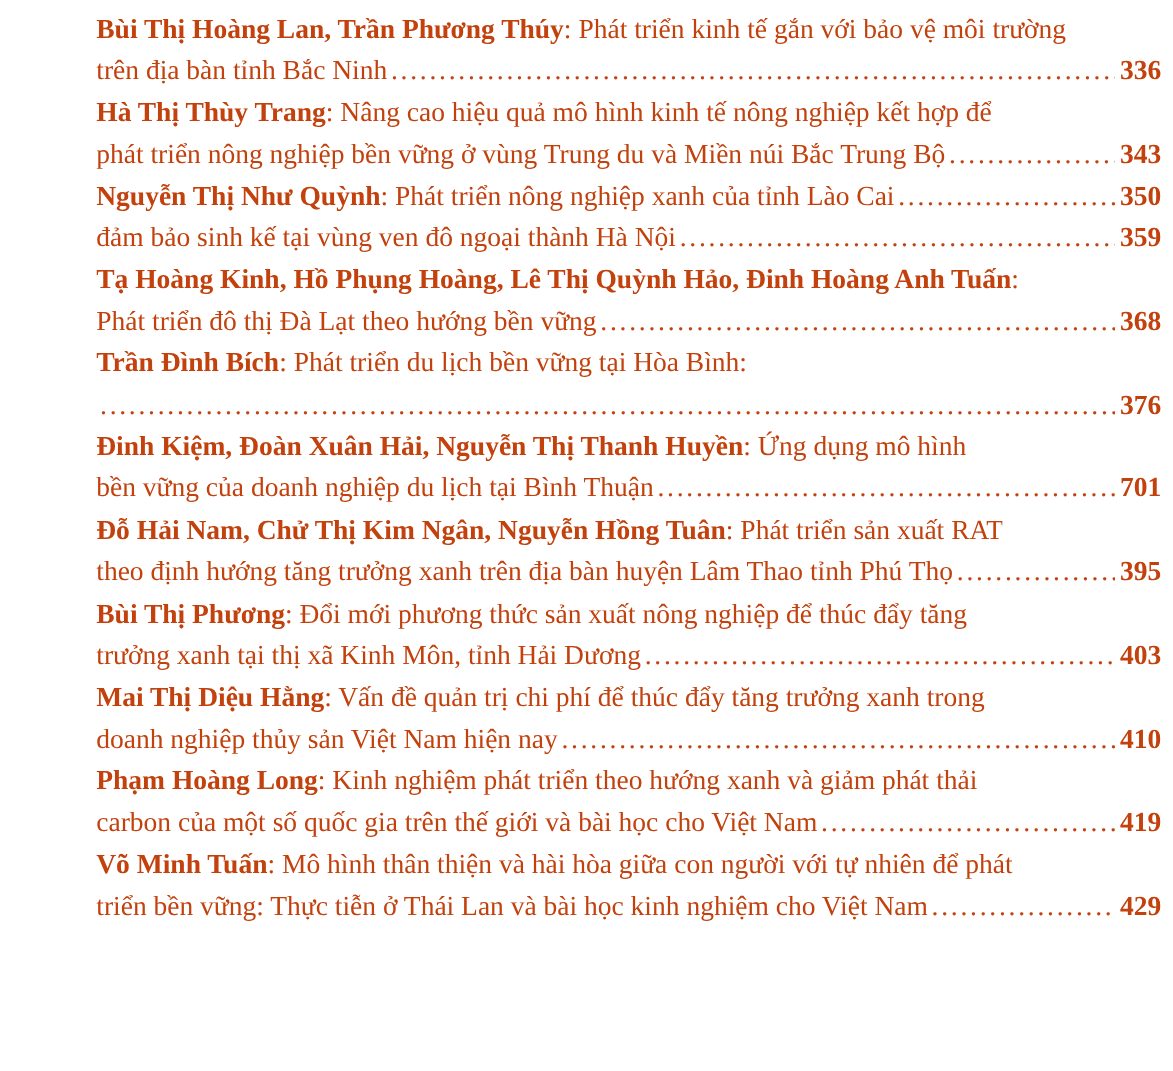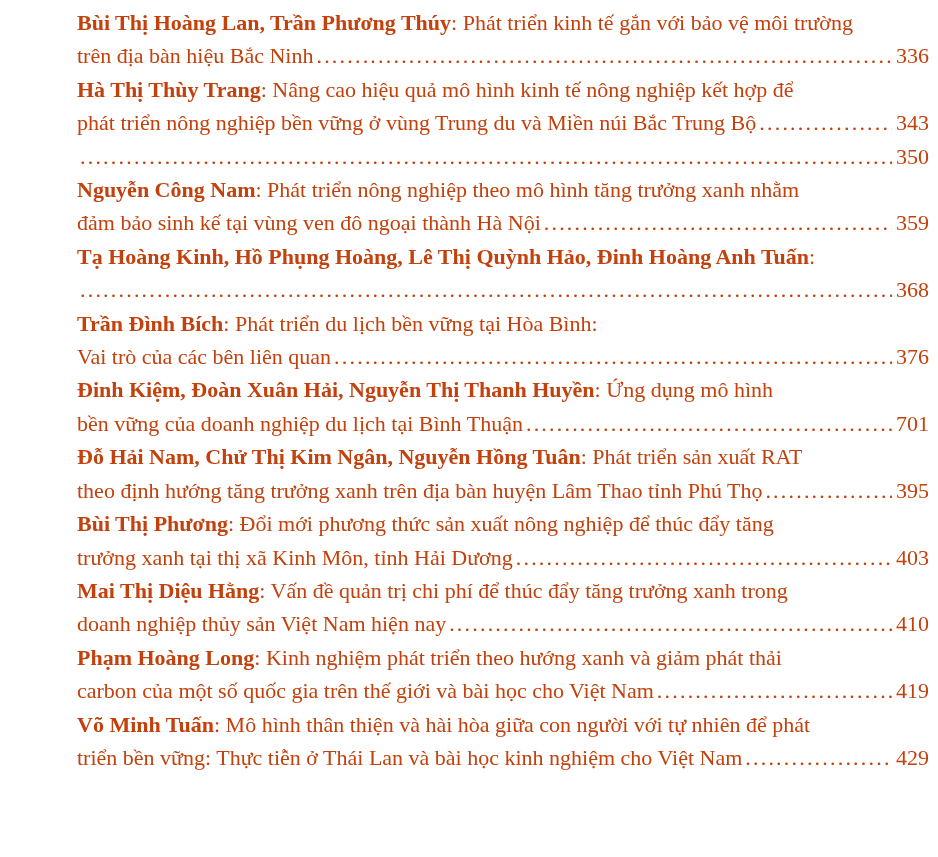--- a/index.html
+++ b/index.html
@@ -32,81 +32,79 @@
   .dots {
     flex: 1 1 10px;
     min-width: 0;
     overflow: hidden;
     white-space: nowrap;
     letter-spacing: 2.2px;
     padding-left: 3px;
   }
   .pagenum {
     flex: 0 0 auto;
-    font-weight: normal;
+    font-weight: bold;
     padding-left: 4px;
     text-align: center;
   }
 </style>
 </head>
 <body style="background: rgb(255, 255, 255);">
 
 <div class="page" style="color: #c2410c; margin-left: 47px;">
   <div class="toc-list" id="toc-list">
       <div class="entry">
         <div class="line">
           <span class="txt"><span class="authors">Bùi Thị Hoàng Lan, Trần Phương Thúy</span><span>: </span><span>Phát triển kinh tế gắn với bảo vệ môi trường</span></span>
         </div>
         <div class="line">
-          <span class="txt">trên địa bàn hiệu Bắc Ninh</span>
+          <span class="txt">trên địa bàn tỉnh Bắc Ninh</span>
           <span class="dots">........................................................................................................................................................................................................</span>
           <span class="pagenum">336</span>
         </div>
       </div>
       <div class="entry">
         <div class="line">
           <span class="txt"><span class="authors">Hà Thị Thùy Trang</span><span>: </span><span>Nâng cao hiệu quả mô hình kinh tế nông nghiệp kết hợp để</span></span>
         </div>
         <div class="line">
           <span class="txt">phát triển nông nghiệp bền vững ở vùng Trung du và Miền núi Bắc Trung Bộ</span>
           <span class="dots">........................................................................................................................................................................................................</span>
           <span class="pagenum">343</span>
         </div>
       </div>
       <div class="entry">
         <div class="line">
+          <span class="txt"><span class="authors">Nguyễn Thị Như Quỳnh</span><span>: </span><span>Phát triển nông nghiệp xanh của tỉnh Lào Cai</span></span>
           <span class="dots">........................................................................................................................................................................................................</span>
           <span class="pagenum">350</span>
         </div>
       </div>
       <div class="entry">
-        <div class="line">
-          <span class="txt"><span class="authors">Nguyễn Công Nam</span><span>: </span><span>Phát triển nông nghiệp theo mô hình tăng trưởng xanh nhằm</span></span>
-        </div>
         <div class="line">
           <span class="txt">đảm bảo sinh kế tại vùng ven đô ngoại thành Hà Nội</span>
           <span class="dots">........................................................................................................................................................................................................</span>
           <span class="pagenum">359</span>
         </div>
       </div>
       <div class="entry">
         <div class="line">
           <span class="txt"><span class="authors">Tạ Hoàng Kinh, Hồ Phụng Hoàng, Lê Thị Quỳnh Hảo, Đinh Hoàng Anh Tuấn</span><span>:</span><span></span></span>
         </div>
         <div class="line">
+          <span class="txt">Phát triển đô thị Đà Lạt theo hướng bền vững</span>
           <span class="dots">........................................................................................................................................................................................................</span>
           <span class="pagenum">368</span>
         </div>
       </div>
       <div class="entry">
         <div class="line">
           <span class="txt"><span class="authors">Trần Đình Bích</span><span>: </span><span>Phát triển du lịch bền vững tại Hòa Bình:</span></span>
         </div>
         <div class="line">
-          <span class="txt">Vai trò của các bên liên quan</span>
           <span class="dots">........................................................................................................................................................................................................</span>
           <span class="pagenum">376</span>
         </div>
       </div>
       <div class="entry">
         <div class="line">
           <span class="txt"><span class="authors">Đinh Kiệm, Đoàn Xuân Hải, Nguyễn Thị Thanh Huyền</span><span>: </span><span>Ứng dụng mô hình</span></span>
         </div>
         <div class="line">
           <span class="txt">bền vững của doanh nghiệp du lịch tại Bình Thuận</span>

